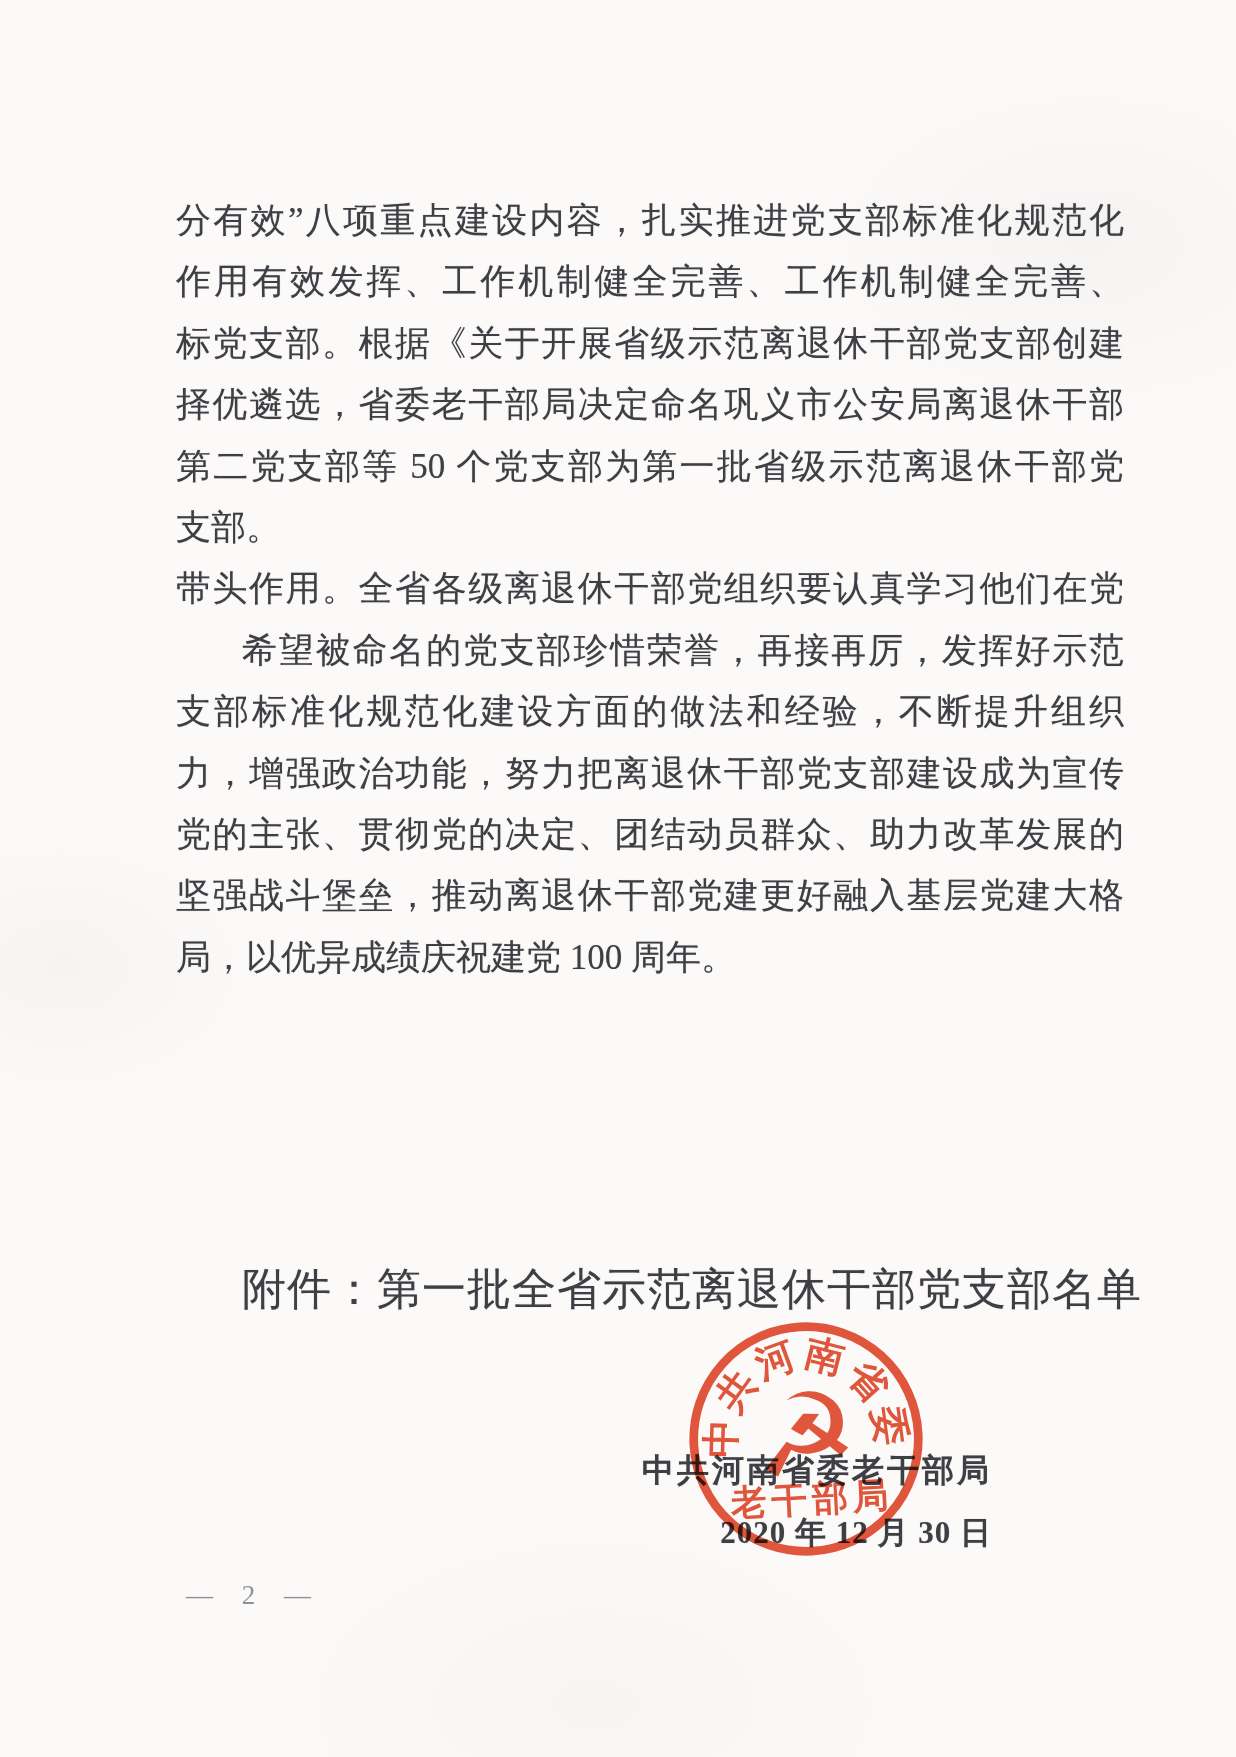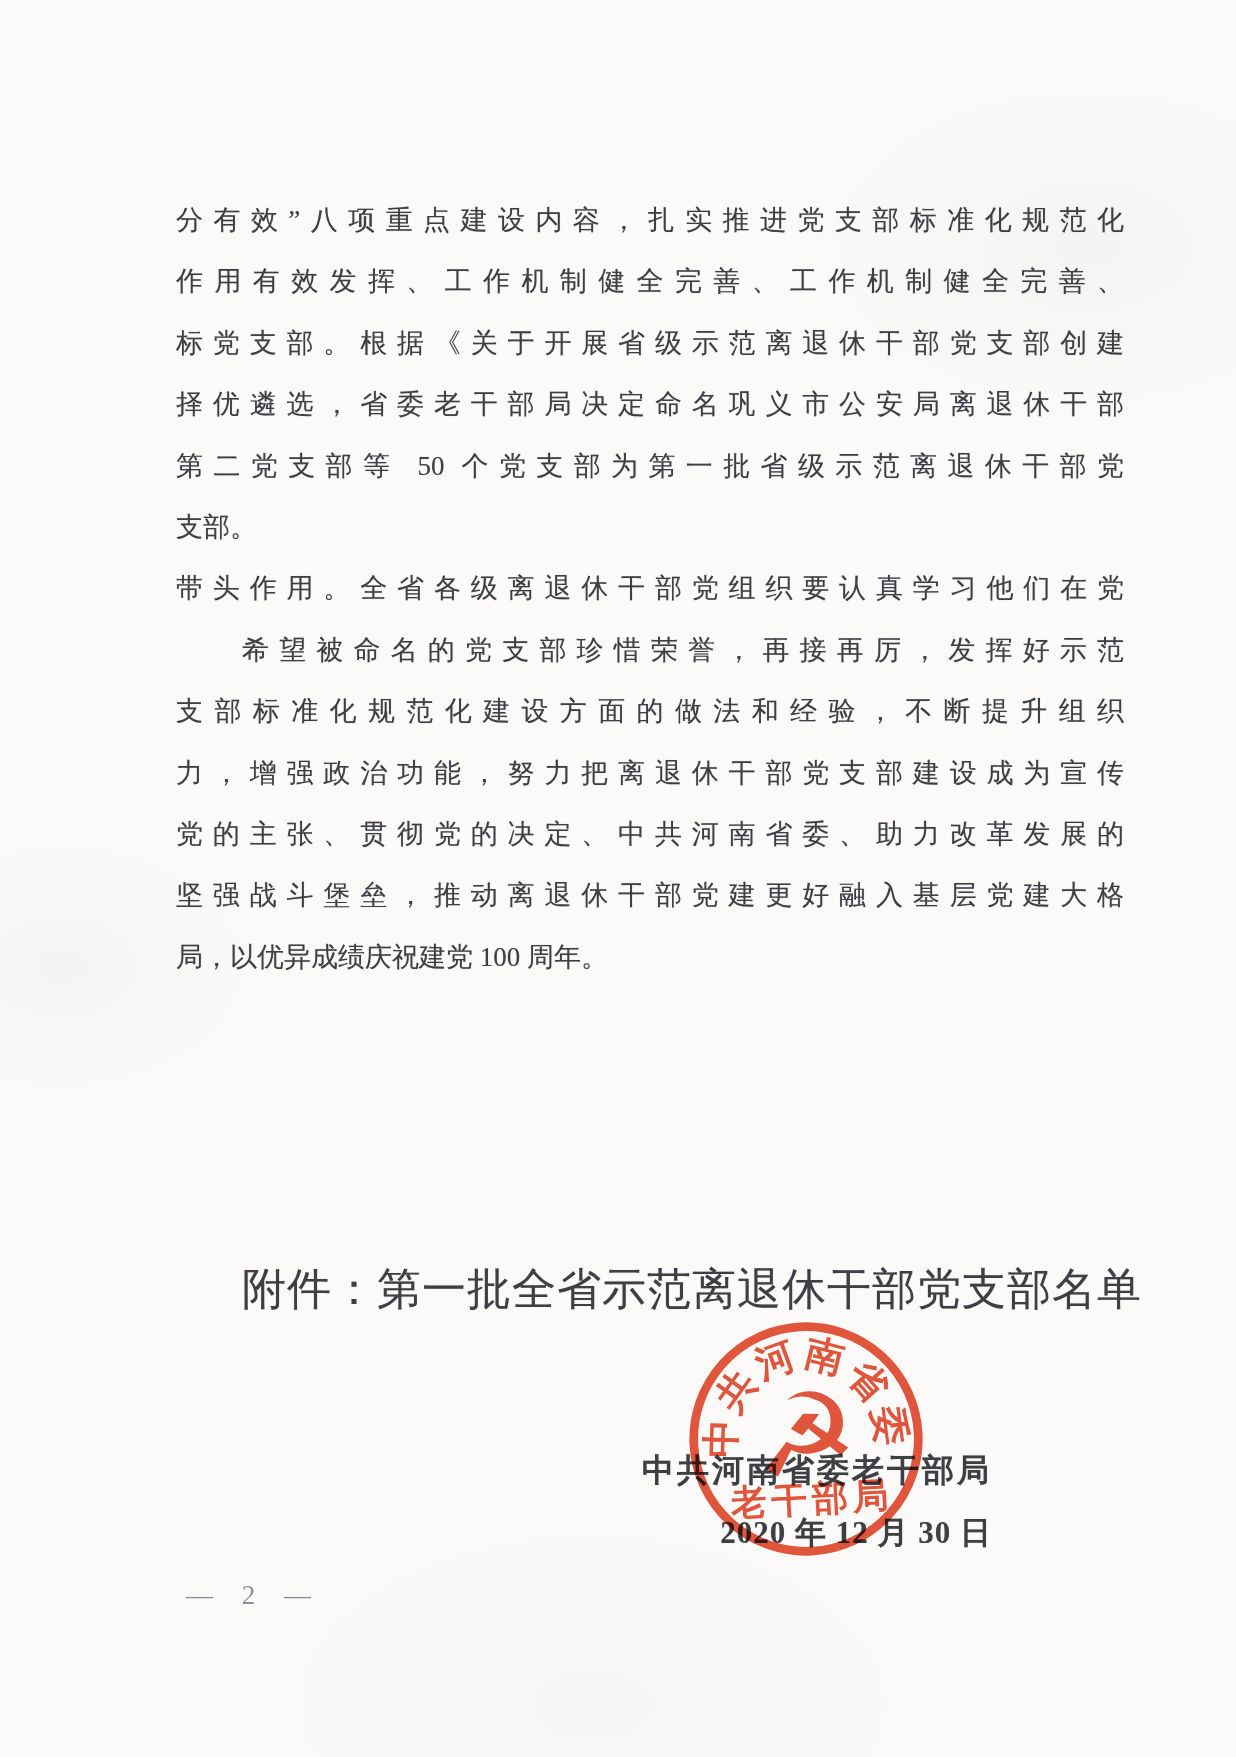--- a/index.html
+++ b/index.html
@@ -11,21 +11,21 @@
     font-family:"Liberation Serif","DejaVu Serif",serif;
     color:#3e3e45;
     background:
       radial-gradient(420px 260px at 88% 14%, rgba(130,130,136,.05), transparent 70%),
       radial-gradient(300px 200px at 5% 55%, rgba(130,130,136,.05), transparent 70%),
       radial-gradient(520px 300px at 48% 97%, rgba(130,130,136,.04), transparent 70%),
       #fbfaf8;
   }
   .body-text{
     position:absolute;left:176px;top:190px;width:948px;
-    font-size:27px;line-height:61.4px;
+    font-size:35px;line-height:61.4px;
     text-shadow:0 0 1px rgba(62,62,70,.35);
   }
   .bline{min-height:61.4px;}
   .jl{text-align:justify;text-align-last:justify;}
   .indent{text-indent:66px;}
   .attachment{
     position:absolute;left:242px;top:1260px;
     font-size:44px;letter-spacing:1px;
     text-shadow:0 0 1px rgba(62,62,70,.35);
   }
@@ -61,21 +61,21 @@
     <div class="bline jl">分有效”八项重点建设内容，扎实推进党支部标准化规范化</div>
     <div class="bline jl">作用有效发挥、工作机制健全完善、工作机制健全完善、</div>
     <div class="bline jl">标党支部。根据《关于开展省级示范离退休干部党支部创建</div>
     <div class="bline jl">择优遴选，省委老干部局决定命名巩义市公安局离退休干部</div>
     <div class="bline jl">第二党支部等 50 个党支部为第一批省级示范离退休干部党</div>
     <div class="bline">支部。</div>
     <div class="bline jl">带头作用。全省各级离退休干部党组织要认真学习他们在党</div>
     <div class="bline jl indent">希望被命名的党支部珍惜荣誉，再接再厉，发挥好示范</div>
     <div class="bline jl">支部标准化规范化建设方面的做法和经验，不断提升组织</div>
     <div class="bline jl">力，增强政治功能，努力把离退休干部党支部建设成为宣传</div>
-    <div class="bline jl">党的主张、贯彻党的决定、中共河南省委、助力改革发展的</div>
+    <div class="bline jl">党的主张、贯彻党的决定、团结动员群众、助力改革发展的</div>
     <div class="bline jl">坚强战斗堡垒，推动离退休干部党建更好融入基层党建大格</div>
     <div class="bline">局，以优异成绩庆祝建党 100 周年。</div>
   </div>
 
   <div class="attachment">附件：第一批全省示范离退休干部党支部名单</div>
 
   <div class="signature">
     <div class="sig-org">中共河南省委老干部局</div>
     <div class="sig-date">2020 年 12 月 30 日</div>
   </div>

